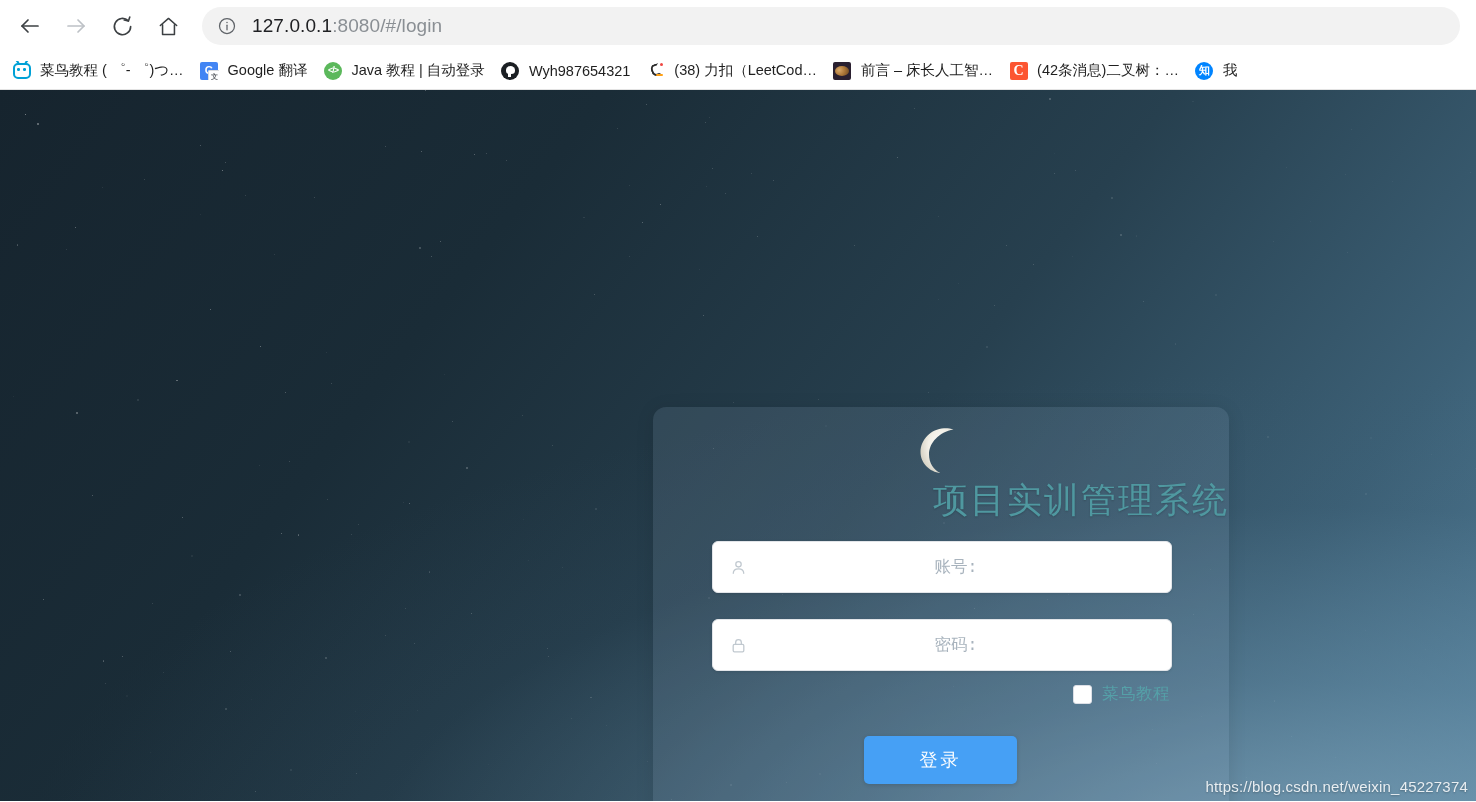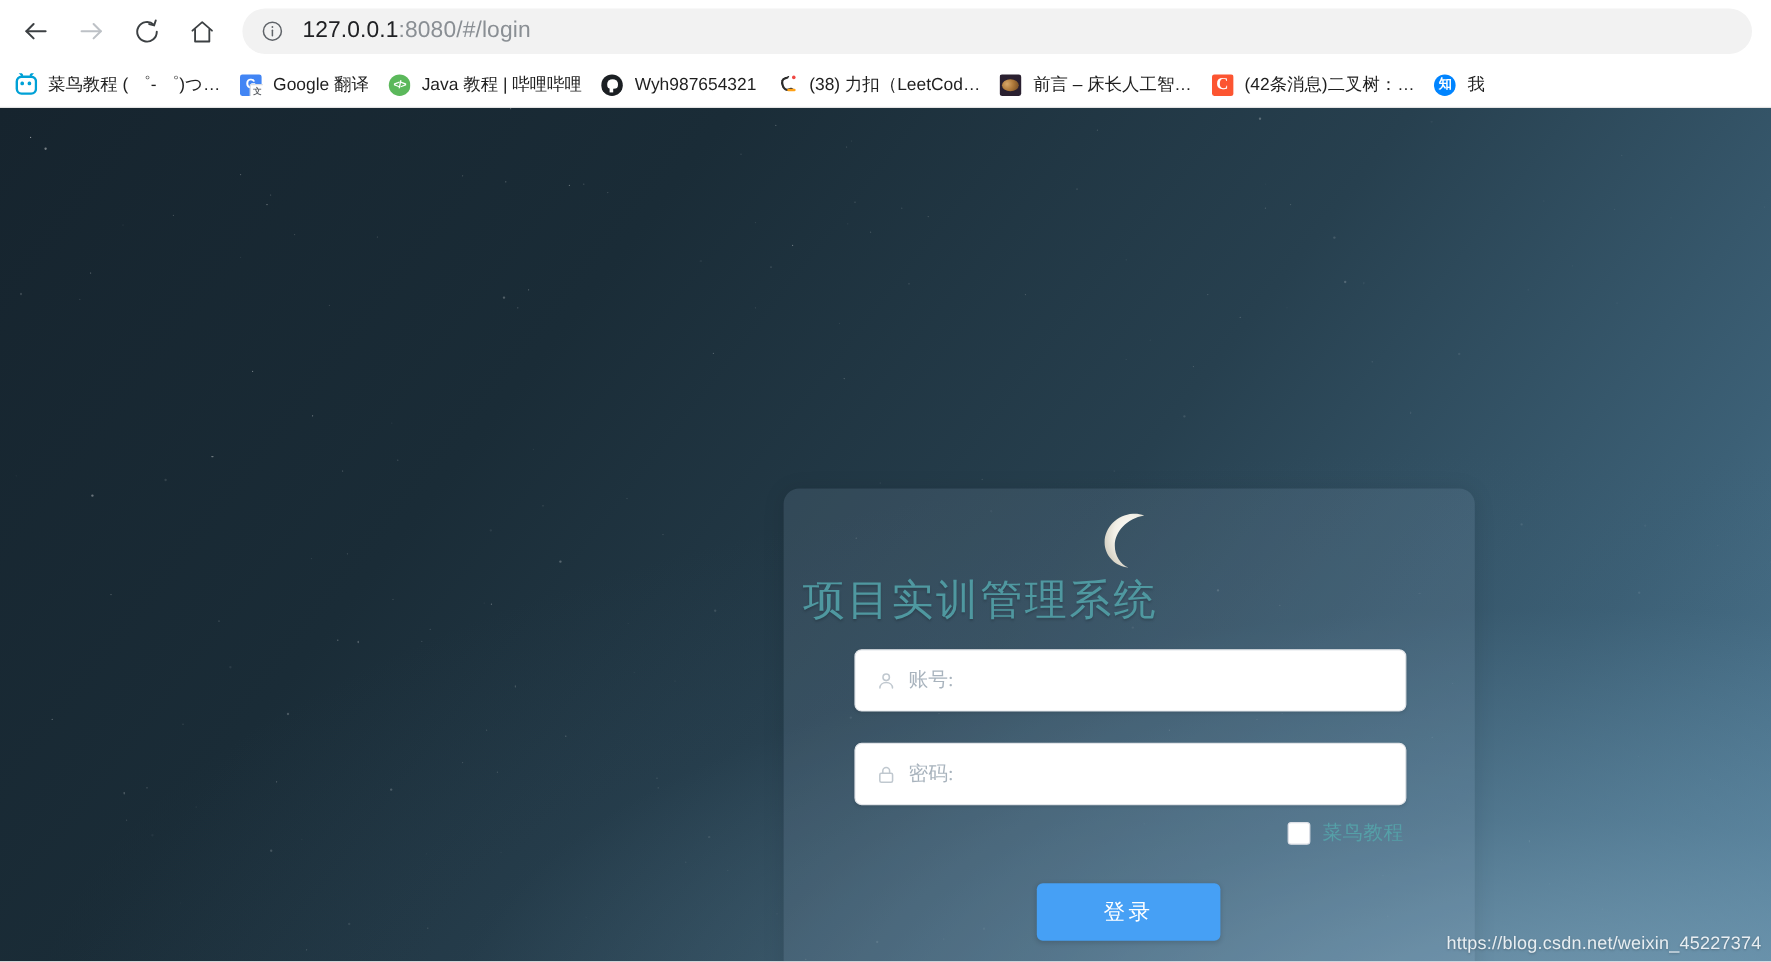--- a/index.html
+++ b/index.html
@@ -302,21 +302,21 @@
     top: 18px;
     transform: translateX(-50%);
     width: 58px;
     height: 52px;
   }
 
   #login-title {
     position: absolute;
     left: 16px; right: 0;
     top: 70px;
-    text-align: left;
+    text-align: right;
     font-family: "Liberation Serif", "DejaVu Serif", serif;
     font-size: 35px;
     letter-spacing: 2px;
     color: #4f98a0;
     text-shadow: 0 1px 2px rgba(0,0,0,0.18);
   }
 
   .field {
     position: absolute;
     left: 59px;
@@ -339,21 +339,22 @@
     display: flex; align-items: center; justify-content: center;
     opacity: 0.62;
   }
   .field-input {
     flex: 1 1 auto;
     border: none;
     outline: none;
     background: transparent;
     font-size: 16.5px;
     color: #2c3e50;
-    font-family: Liberation Serif, serif;
+    font-family: Liberation Mono, monospace;
+    text-align: center;
   }
   .field-input::placeholder { color: #a8b3bd; }
 
   #autologin-row {
     position: absolute;
     right: 59px;
     top: 275px;
     display: flex;
     align-items: center;
     height: 24px;
@@ -462,21 +463,21 @@
           <span class="fi-gtrans">G</span>
         </span>
       <span class="bm-label">Google 翻译</span>
     </div>
 
 
     <div class="bookmark">
       <span class="bm-icon">
           <span class="fi-java">&lt;/&gt;</span>
         </span>
-      <span class="bm-label">Java 教程 | 哔哩哔哩</span>
+      <span class="bm-label">Java 教程 | 自动登录</span>
     </div>
 
     <div class="bookmark">
       <span class="bm-icon">
           <span class="fi-github">
             <i></i>
           </span>
         </span>
       <span class="bm-label">Wyh987654321</span>
     </div>

